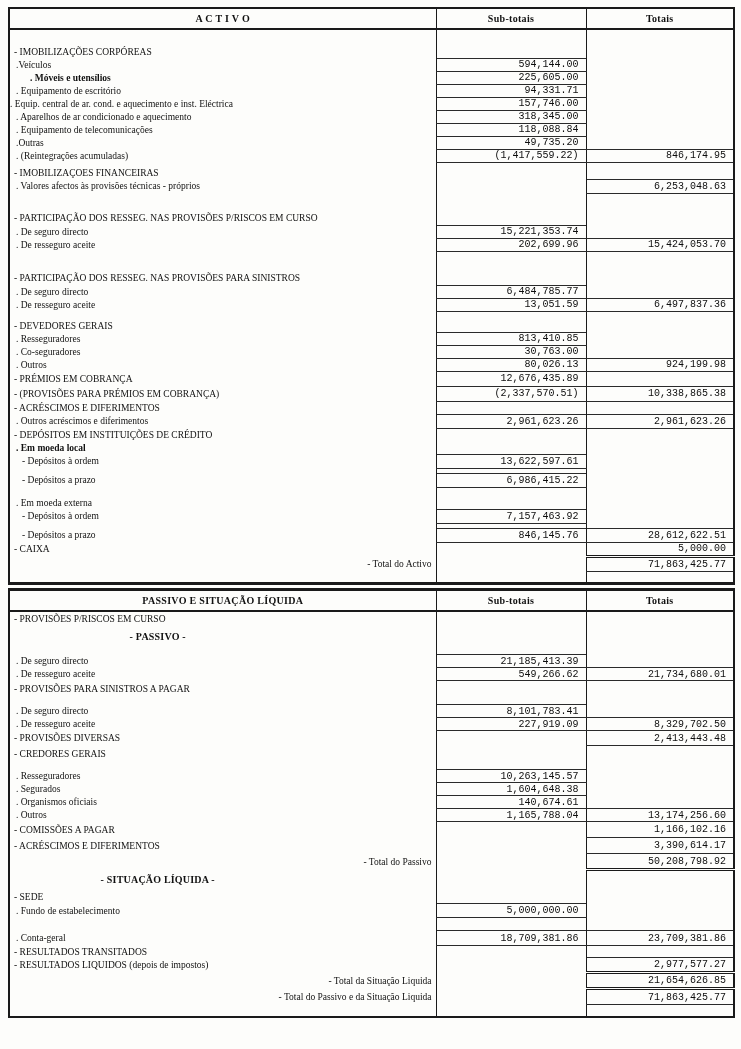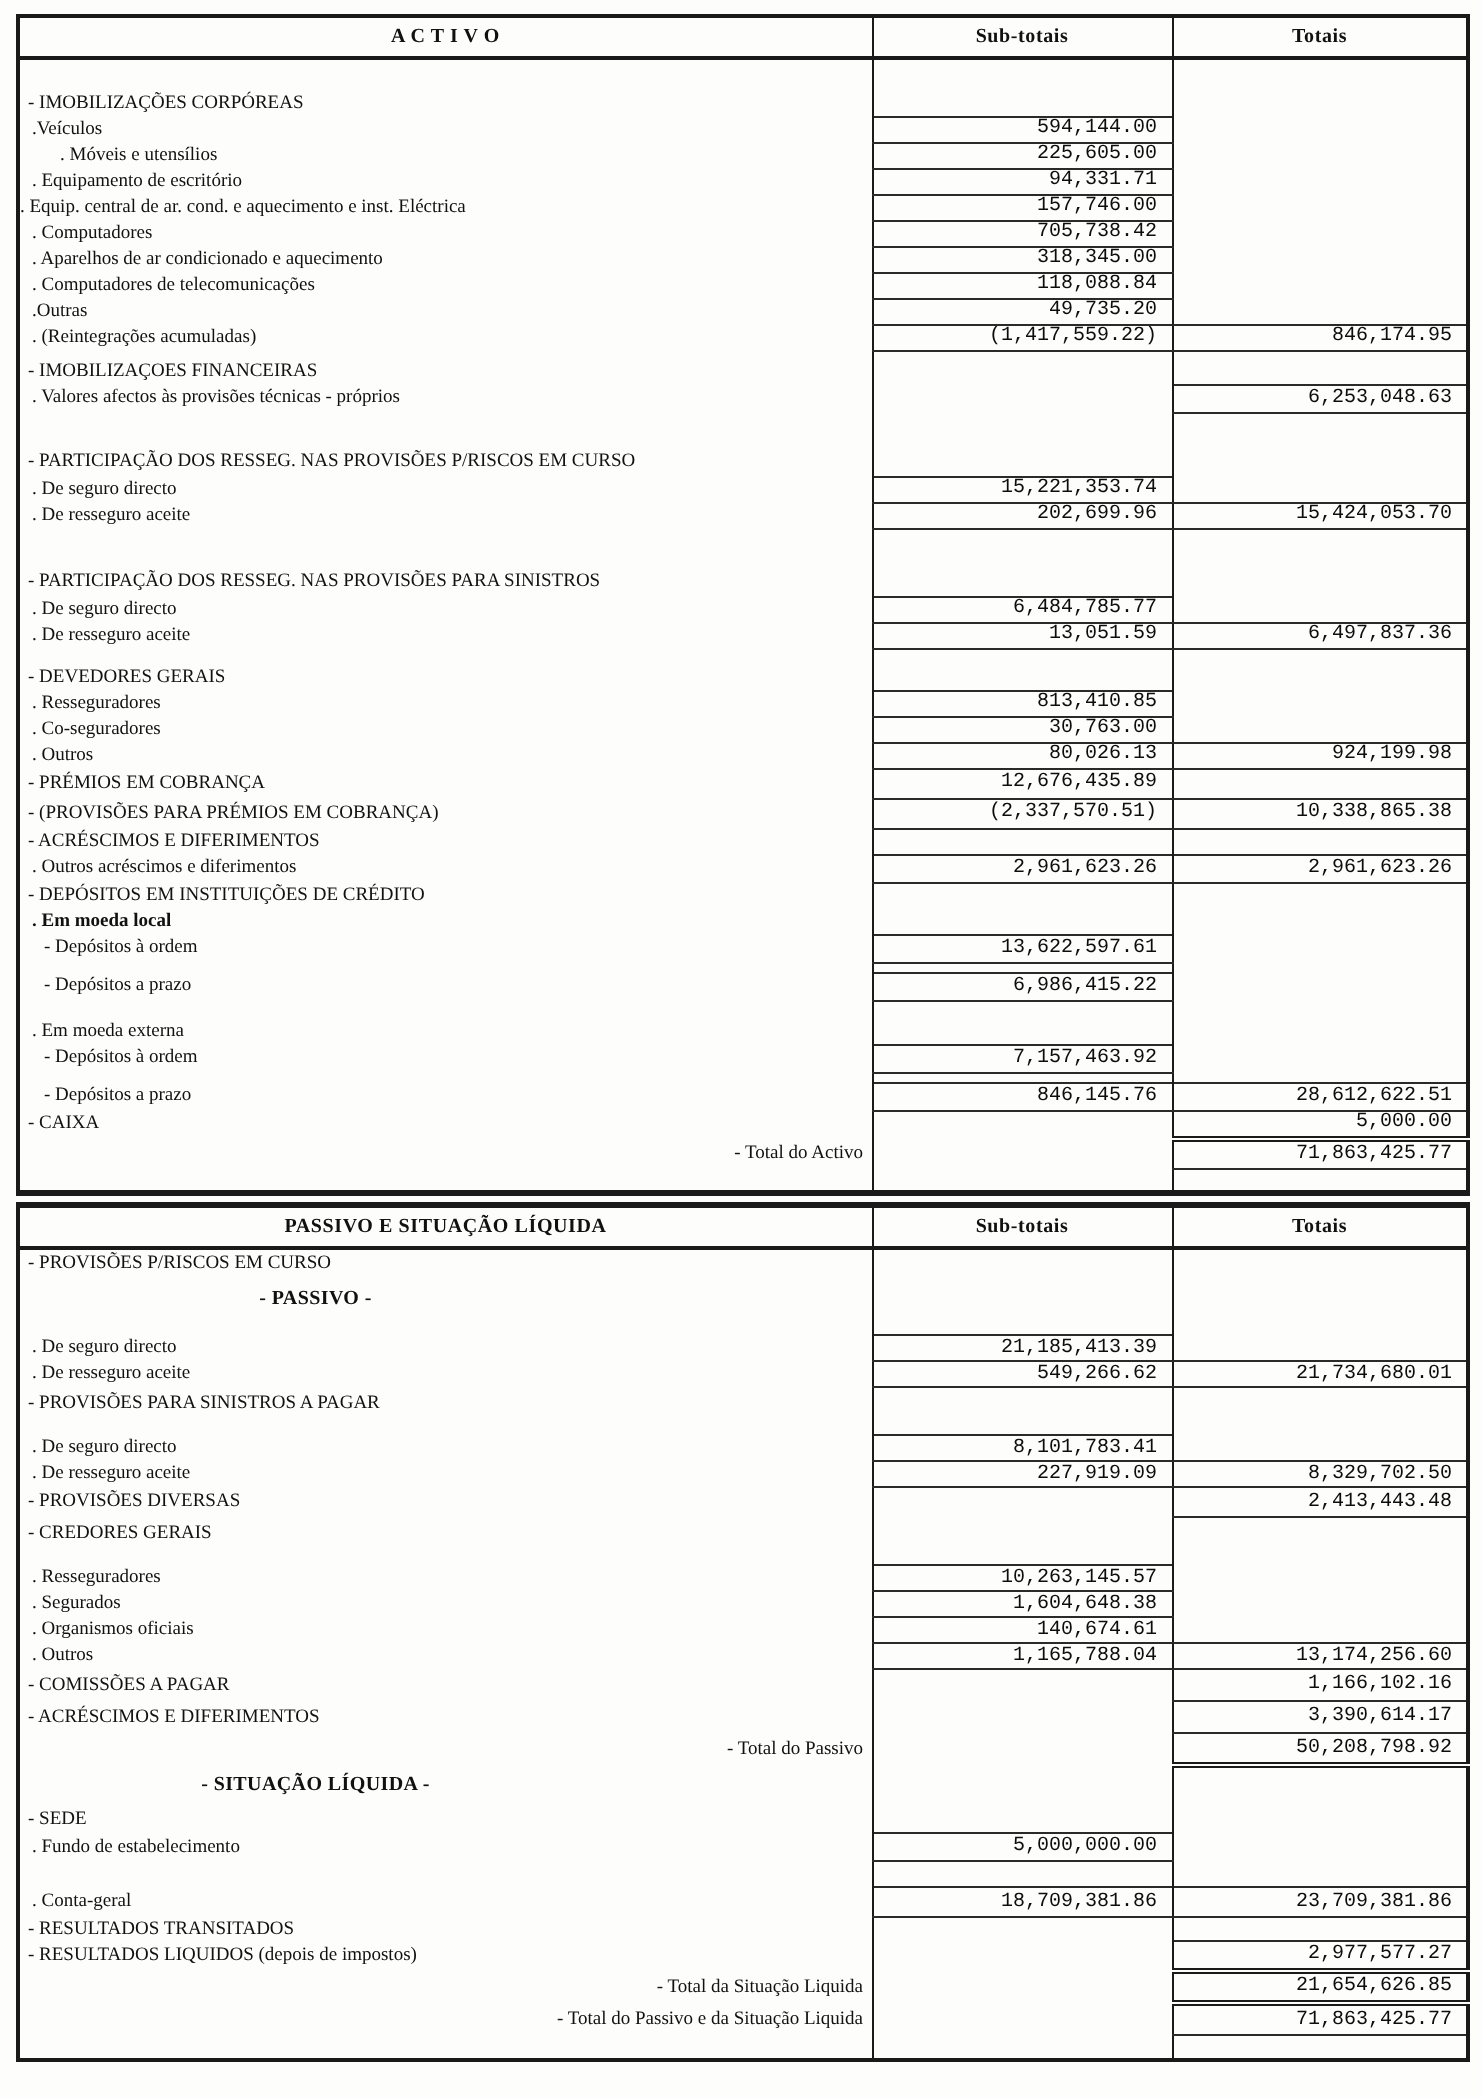--- a/index.html
+++ b/index.html
@@ -62,46 +62,41 @@
     <td class="c1" style="padding-left: 4px;">- IMOBILIZAÇÕES CORPÓREAS</td>
     <td class="c2"></td>
     <td class="c3"></td>
   </tr>
         <tr style="height: 13px;">
     <td class="c1" style="padding-left: 6px;">.Veículos</td>
     <td class="c2 box">594,144.00</td>
     <td class="c3"></td>
   </tr>
         <tr style="height: 13px;">
-    <td class="c1" style="padding-left: 20px;">. Móveis e utensílios</td>
+    <td class="c1" style="padding-left: 20px; font-weight: bold;">. Móveis e utensílios</td>
     <td class="c2 box">225,605.00</td>
     <td class="c3"></td>
   </tr>
         <tr style="height: 13px;">
     <td class="c1" style="padding-left: 6px;">. Equipamento de escritório</td>
     <td class="c2 box">94,331.71</td>
     <td class="c3"></td>
   </tr>
         <tr style="height: 13px;">
     <td class="c1" style="padding-left: 0;">. Equip. central de ar. cond. e aquecimento e inst. Eléctrica</td>
     <td class="c2 box">157,746.00</td>
     <td class="c3"></td>
   </tr>
         <tr style="height: 13px;">
-    <td class="c1" style="padding-left: 6px;">. Computadores</td>
-    <td class="c2 box">705,738.42</td>
-    <td class="c3"></td>
-  </tr>
-        <tr style="height: 13px;">
     <td class="c1" style="padding-left: 6px;">. Aparelhos de ar condicionado e aquecimento</td>
     <td class="c2 box">318,345.00</td>
     <td class="c3"></td>
   </tr>
         <tr style="height: 13px;">
-    <td class="c1" style="padding-left: 6px;">. Computadores de telecomunicações</td>
+    <td class="c1" style="padding-left: 6px;">. Equipamento de telecomunicações</td>
     <td class="c2 box">118,088.84</td>
     <td class="c3"></td>
   </tr>
         <tr style="height: 13px;">
     <td class="c1" style="padding-left: 6px;">.Outras</td>
     <td class="c2 box">49,735.20</td>
     <td class="c3"></td>
   </tr>
         <tr style="height: 13px;">
     <td class="c1" style="padding-left: 6px;">. (Reintegrações acumuladas)</td>

